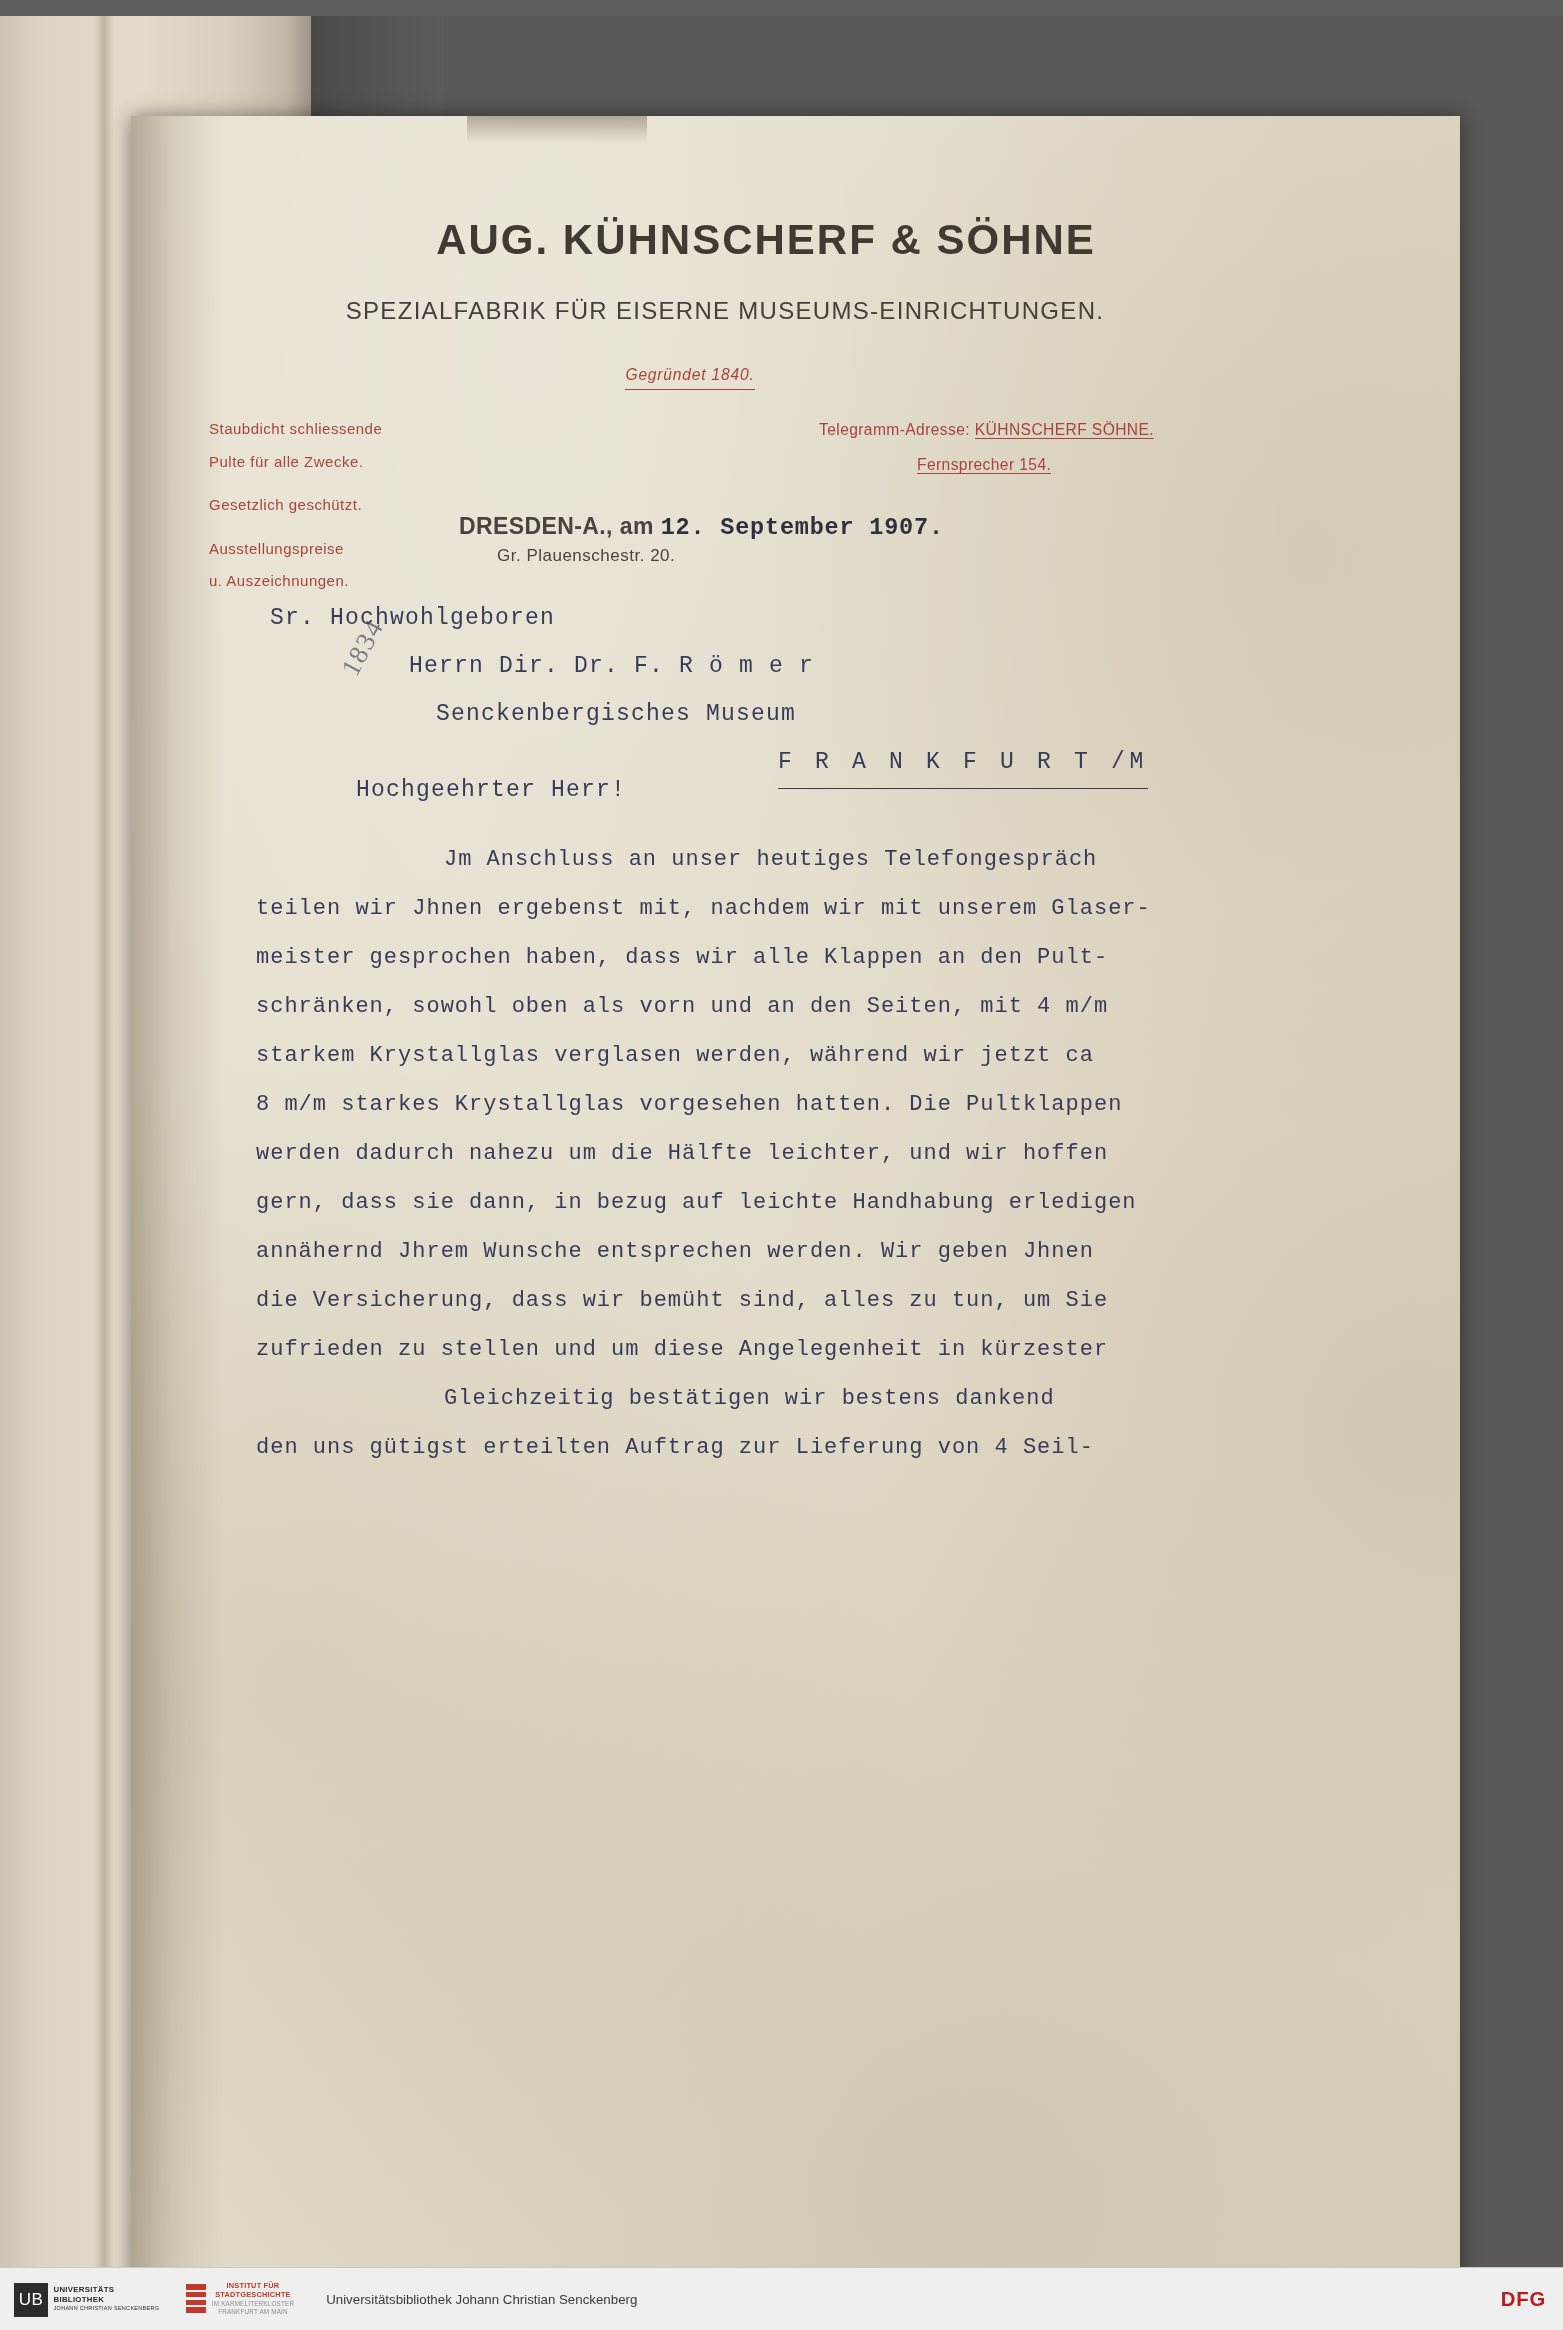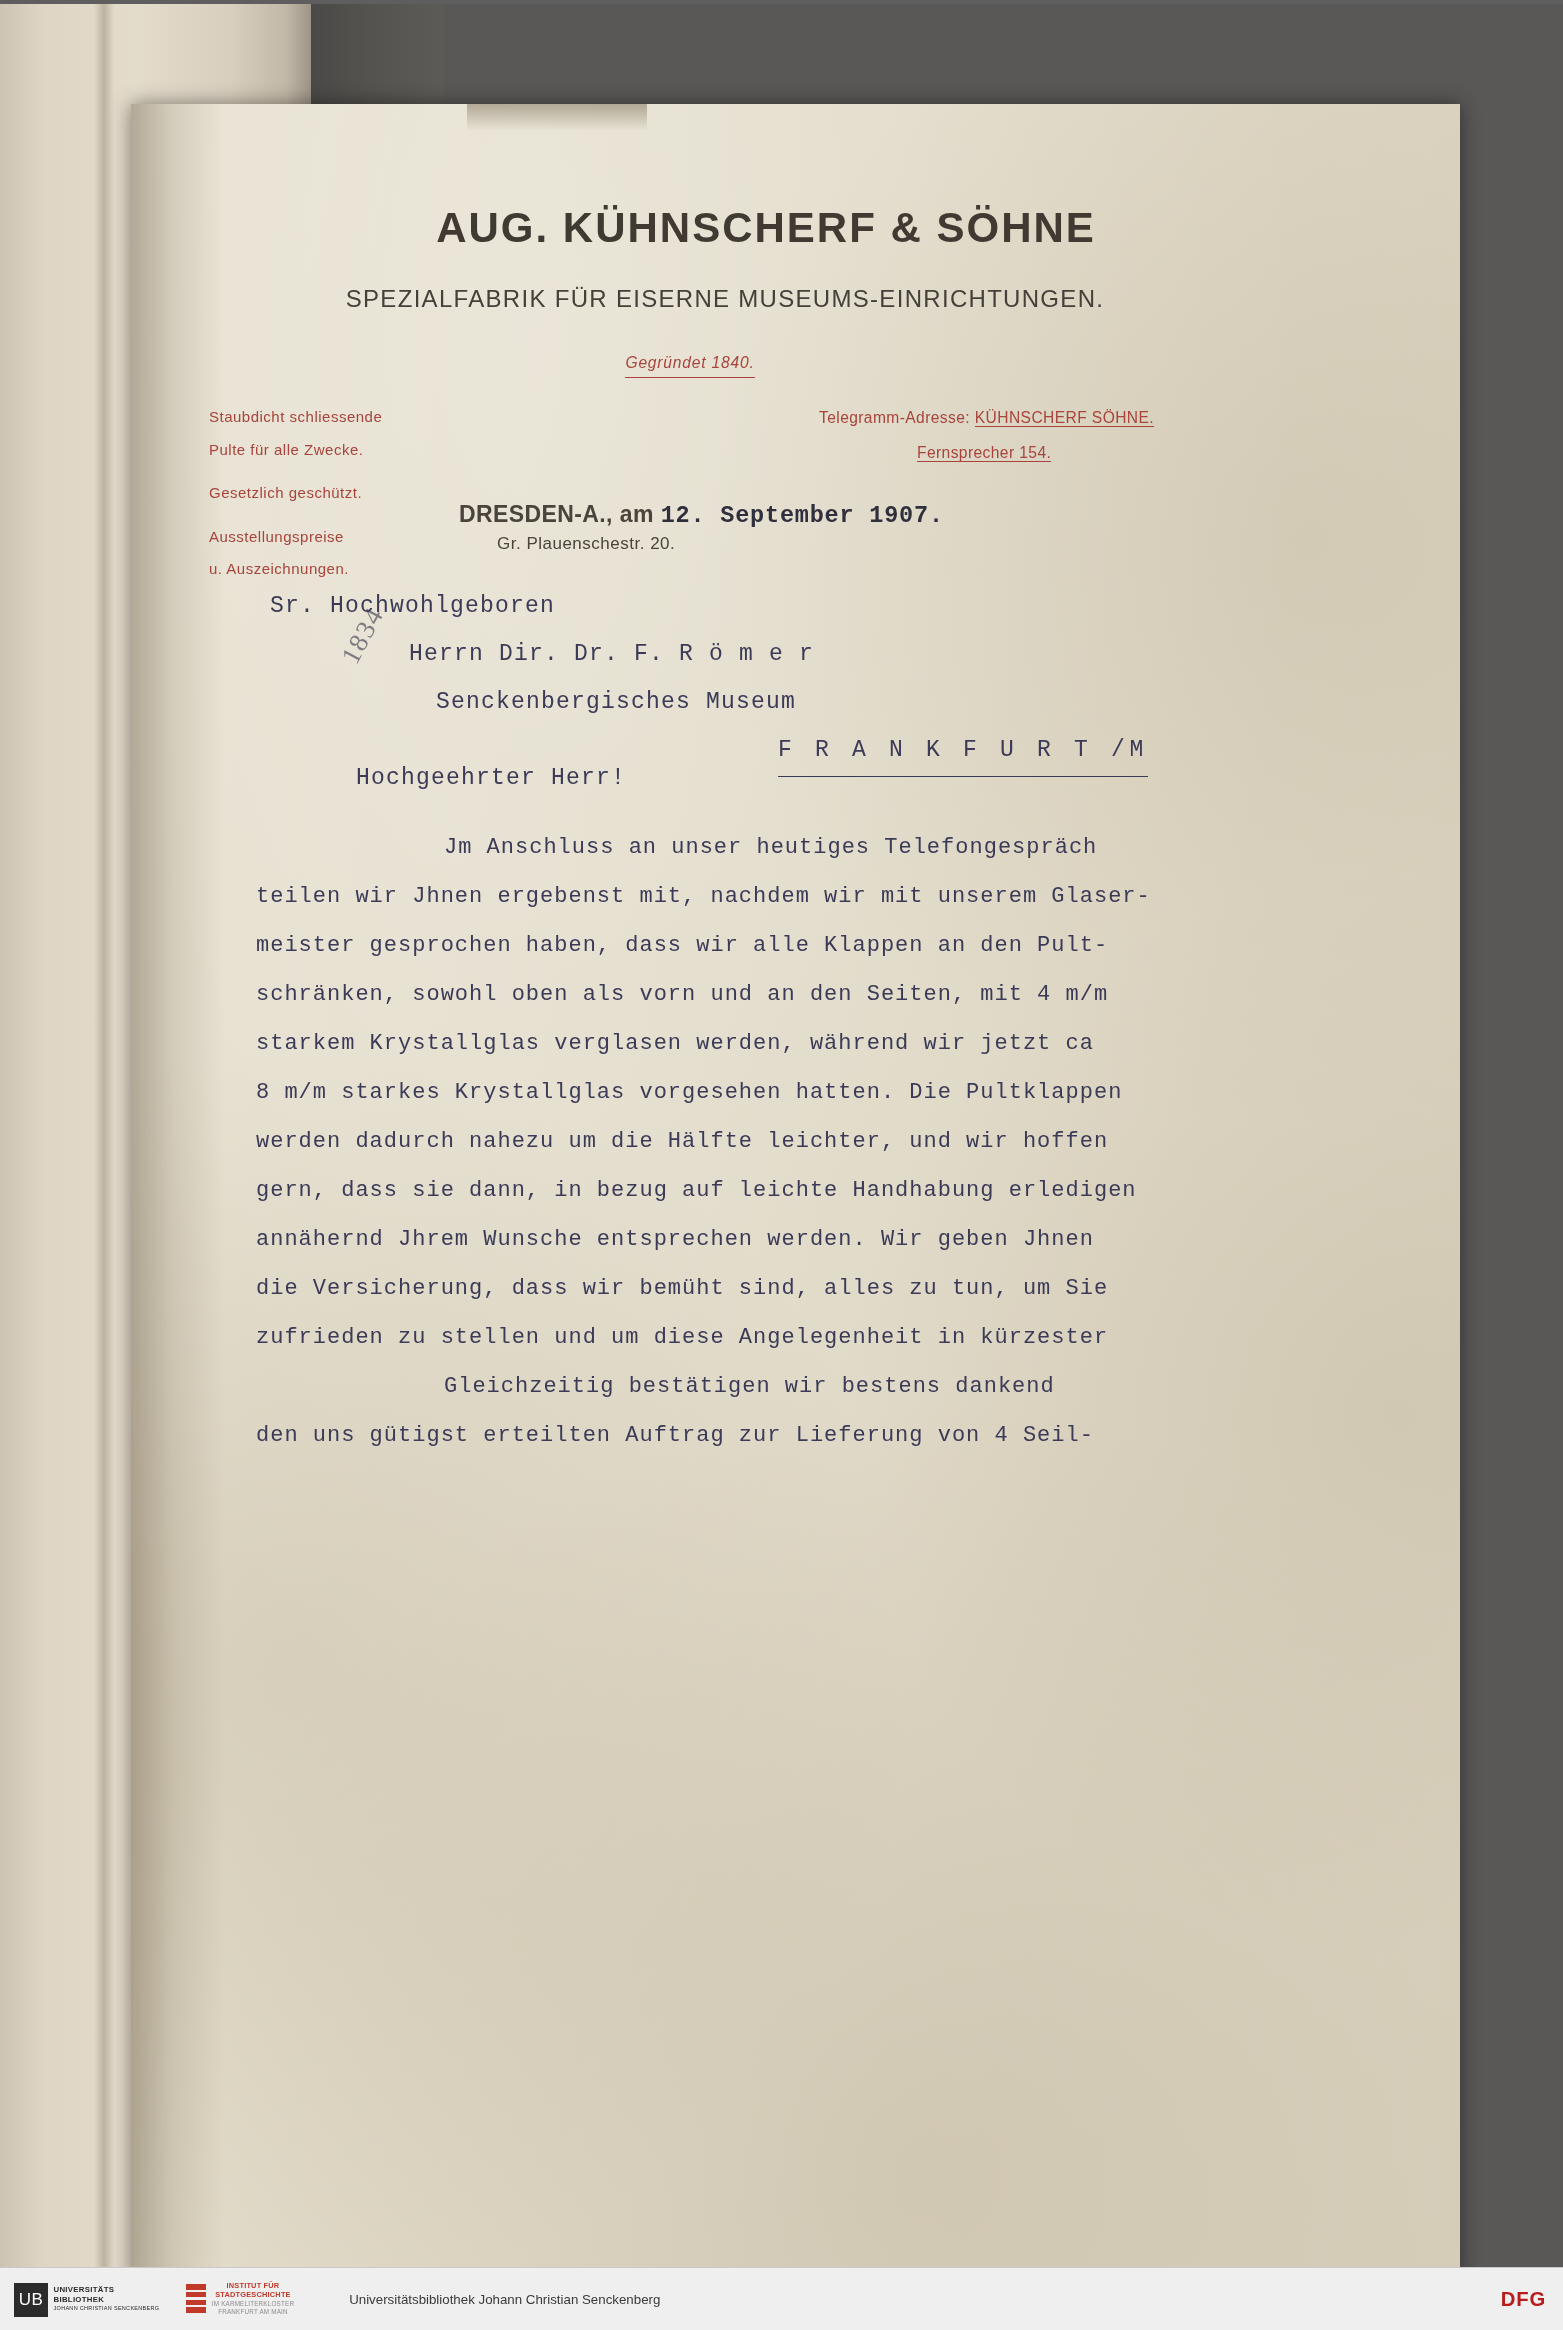--- a/index.html
+++ b/index.html
@@ -11,21 +11,21 @@
     width: 1563px;
     height: 2330px;
     position: relative;
     overflow: hidden;
     font-family: "Liberation Sans", sans-serif;
   }
 
   
   .scan-bg {
     position: absolute;
-    left: 0; top: 4px;
+    left: 0; top: 16px;
     width: 1563px;
     height: 2267px;
     background: #595857;
   }
   
   .left-strip {
     position: absolute;
     left: 0; top: 0;
     width: 311px;
     height: 2267px;
@@ -264,21 +264,21 @@
   }
   .logo-inst .inst-txt {
     font-size: 7.4px;
     line-height: 8.6px;
     color: #c0392b;
     font-weight: bold;
     letter-spacing: 0.2px;
   }
   .logo-inst .inst-txt .grey { color: #8c8c8c; font-weight: normal; font-size: 6.3px; }
   .footer-center {
-    margin-left: 55px;
+    margin-left: 32px;
     font-size: 13.3px;
     color: #3a3a3a;
   }
   .footer-right {
     margin-left: auto;
     margin-right: 17px;
     font-size: 20.3px;
     font-weight: bold;
     color: #b91c1c;
     letter-spacing: 0.8px;

